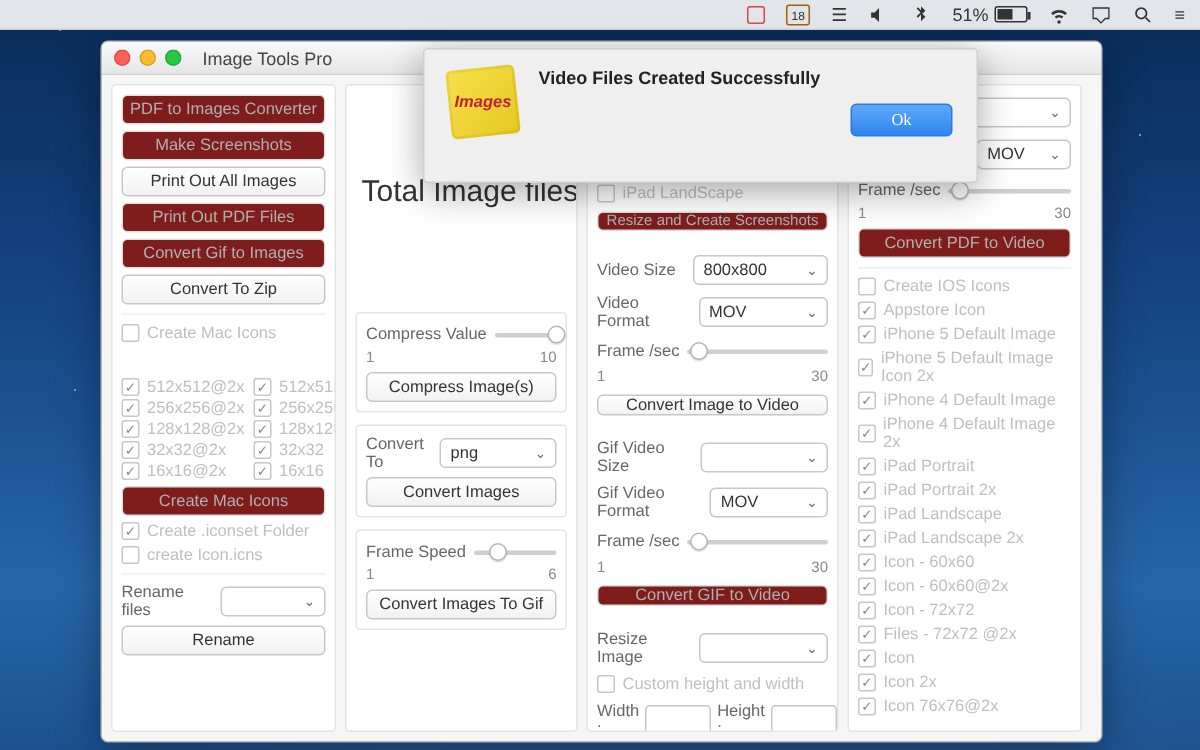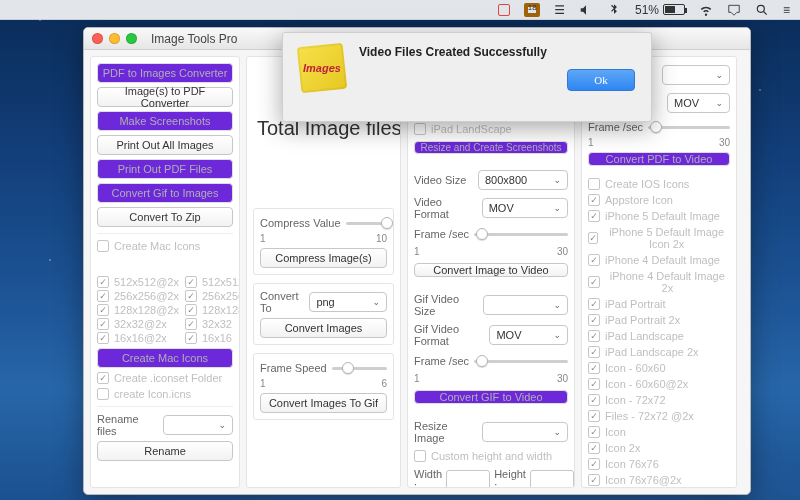--- a/index.html
+++ b/index.html
@@ -39,21 +39,21 @@
     display:flex; justify-content:space-between; align-items:center;
     padding:0 10px; font-size:12px; color:#333; z-index:5;
   }
   .mb-left, .mb-right { display:flex; align-items:center; gap:14px; }
   .mb-left .apple { font-size:13px; }
   .mb-right .ico { display:inline-flex; align-items:center; gap:3px; }
   .mb-right svg { width:14px; height:14px; fill:#333; }
 
   
   .window {
-    position:absolute; left:83px; top:27px; width:668px; height:468px;
+    position:absolute; left:67px; top:27px; width:668px; height:468px;
     background:#f6f6f6; border:1px solid #b8b8b8; border-radius:5px;
     box-shadow:0 8px 28px rgba(0,0,0,0.35);
     z-index:2; display:flex; flex-direction:column; overflow:hidden;
   }
   .titlebar {
     height:22px; background:linear-gradient(#f9f9f9,#e6e6e6);
     border-bottom:1px solid #d0d0d0; display:flex; align-items:center;
     padding:0 8px; font-size:12px; color:#444;
   }
   .tl-dots { display:flex; gap:6px; margin-right:10px; }
@@ -67,40 +67,40 @@
   .col.c2{width:155px; display:flex; flex-direction:column; gap:8px; padding-top:60px;}
   .col.c3{width:168px; display:flex; flex-direction:column; gap:6px;}
   .col.c4{width:156px; display:flex; flex-direction:column; gap:4px;}
 
   .btn {
     height:20px; border:1px solid #c7c7c7; border-radius:4px;
     background:linear-gradient(#ffffff,#f2f2f2); font-size:11px;
     display:flex; align-items:center; justify-content:center; color:#333;
     cursor:pointer; padding:0 4px; text-align:center;
   }
-  .btn.disabled { color:#b0b0b0; border-color:#dedede; background:#6d28d9; cursor:default;text-align:center;}
+  .btn.disabled { color:#b0b0b0; border-color:#dedede; background:#7f1d1d; cursor:default;text-align:center;}
   .btn.primary { background:linear-gradient(#5ea7f7,#2e86f2); color:#fff; border-color:#2e78d6;}
   .btn.wide{width:100%;}
 
   .sel {
     height:20px; border:1px solid #c7c7c7; border-radius:4px; background:#fff;
     display:flex; align-items:center; justify-content:space-between;
     padding:0 6px; font-size:11px; color:#333; cursor:pointer;
   }
   .sel .caret{font-size:9px;color:#666;}
   .inp {
     height:20px; border:1px solid #c7c7c7; border-radius:3px; background:#fff;
     padding:0 4px; font-size:11px; color:#333; width:100%;
   }
 
   .row { display:flex; align-items:center; gap:5px; }
   .row.jb { justify-content:space-between; }
   .lbl { color:#666; }
   .lbl.dis { color:#bfbfbf; }
-  .chk { display:flex; align-items:center; gap:5px; color:#bfbfbf;text-align:center; }
+  .chk { display:flex; align-items:center; gap:5px; color:#bfbfbf; }
   .chk .box {
     width:12px;height:12px;border:1px solid #c7c7c7;border-radius:2px;
     display:flex;align-items:center;justify-content:center;font-size:9px;color:#8a8a8a;background:#fff;
   }
   .chk.checked .box::after{content:"✓";}
   .chk.checked .box{color:#8a8a8a;}
 
   .slider {
     position:relative; flex:1; height:16px;
   }
@@ -139,21 +139,21 @@
 <body>
 
 <div class="wallpaper stars"></div>
 
 <div class="menubar">
   <div class="mb-left">
     <span class="apple"></span>
   </div>
   <div class="mb-right">
     <span class="ico" style="width:12px;height:12px;border:1px solid #d44;border-radius:2px;"></span>
-    <span class="ico" style="width:16px;height:14px;border:4px solid #a16207;border-radius:2px;display:flex;align-items:flex-end;justify-content:center;font-size:8px;padding-bottom:1px;">
+    <span class="ico" style="width:16px;height:14px;border:1px solid #a16207;border-radius:2px;display:flex;align-items:flex-end;justify-content:center;font-size:8px;padding-bottom:1px;">
         <span>18</span>
       </span>
     <span class="ico">☰</span>
     <span class="ico">
         <svg viewBox="0 0 24 24">
           <path d="M3 9v6h4l5 5V4L7 9H3z"></path>
         </svg>
       </span>
     <span class="ico">
         <svg viewBox="0 0 24 24">
@@ -194,21 +194,20 @@
       <div class="dot y"></div>
       <div class="dot g"></div>
     </div>
     <span class="title">Image Tools Pro</span>
   </div>
 
   <div class="content">
 
     <div class="col c1">
       <div class="btn disabled wide">PDF to Images Converter</div>
-      <div class="btn wide">Image(s) to PDF Converter</div>
       <div class="btn disabled wide">Make Screenshots</div>
       <div class="btn wide">Print Out All Images</div>
       <div class="btn disabled wide">Print Out PDF Files</div>
       <div class="btn disabled wide">Convert Gif to Images</div>
       <div class="btn wide">Convert To Zip</div>
 
       <div class="sep"></div>
       <div class="chk">
           <span class="box"></span>
           <span>Create Mac Icons</span>
@@ -500,24 +499,20 @@
       <div class="chk checked">
           <span class="box"></span>
           <span>Icon</span>
         </div>
       <div class="chk checked">
           <span class="box"></span>
           <span>Icon 2x</span>
         </div>
       <div class="chk checked">
           <span class="box"></span>
-          <span>Icon 76x76</span>
-        </div>
-      <div class="chk checked">
-          <span class="box"></span>
           <span>Icon 76x76@2x</span>
         </div>
 
     </div>
   </div>
 </div>
 
 <div class="dialog">
   <div class="icon">
       <span>Images</span>

